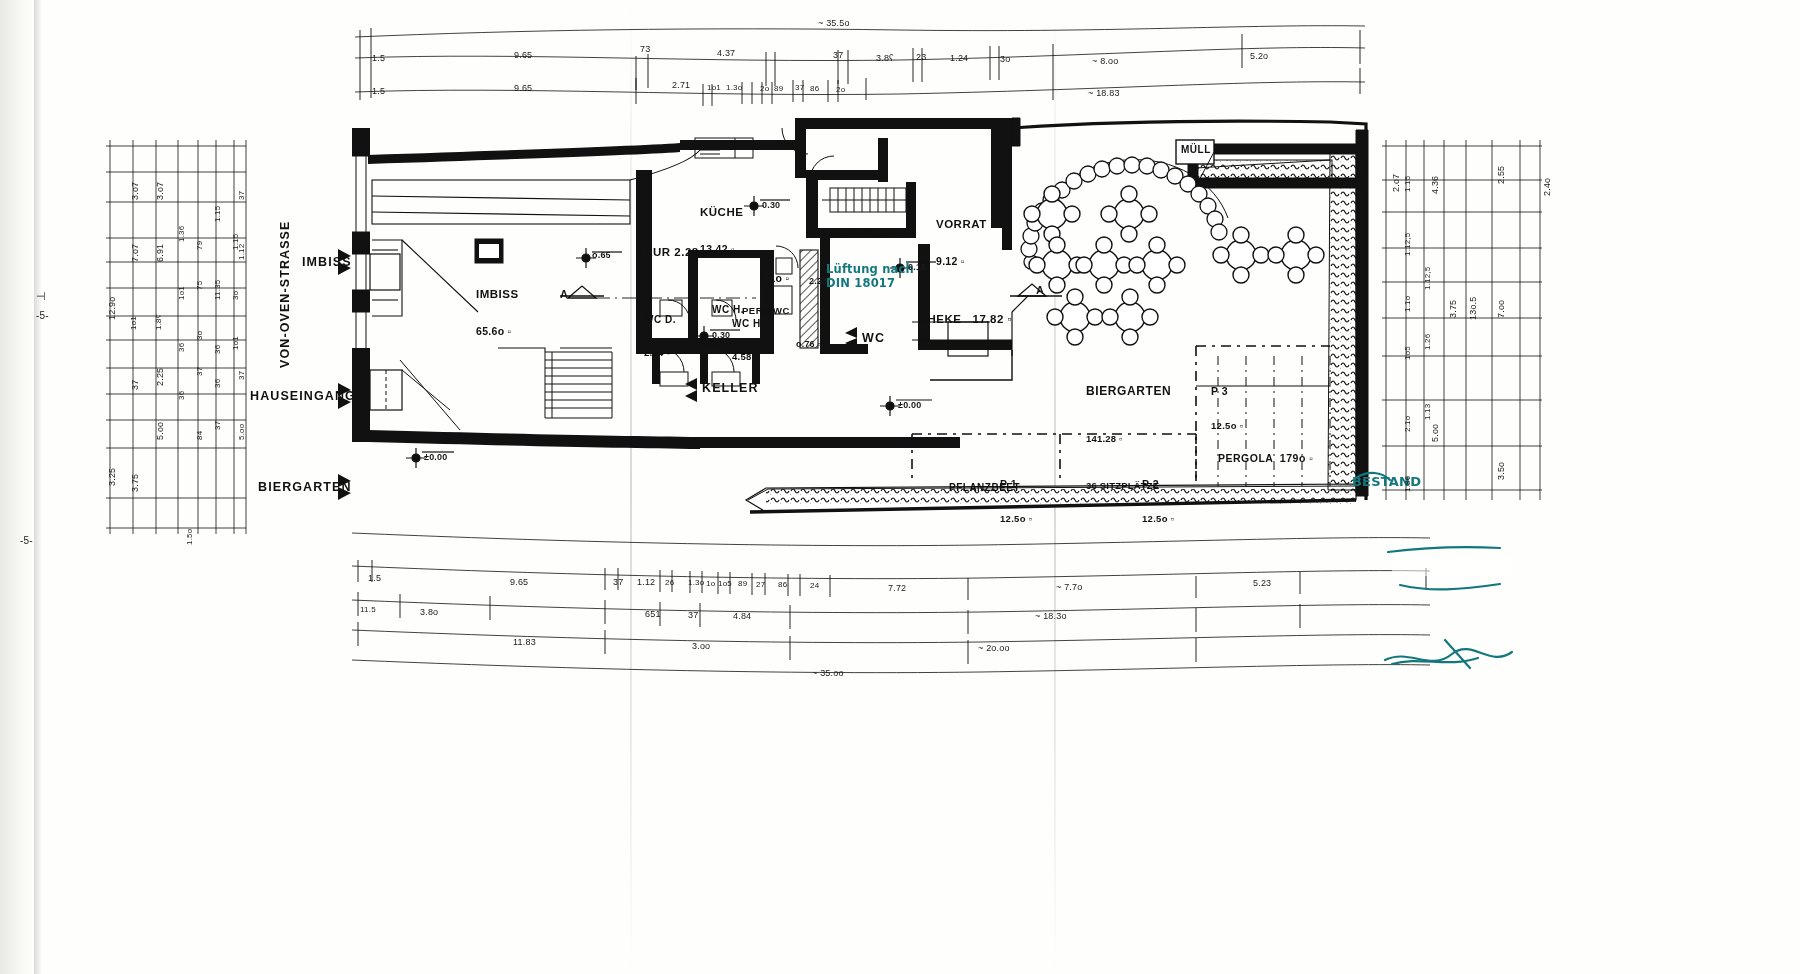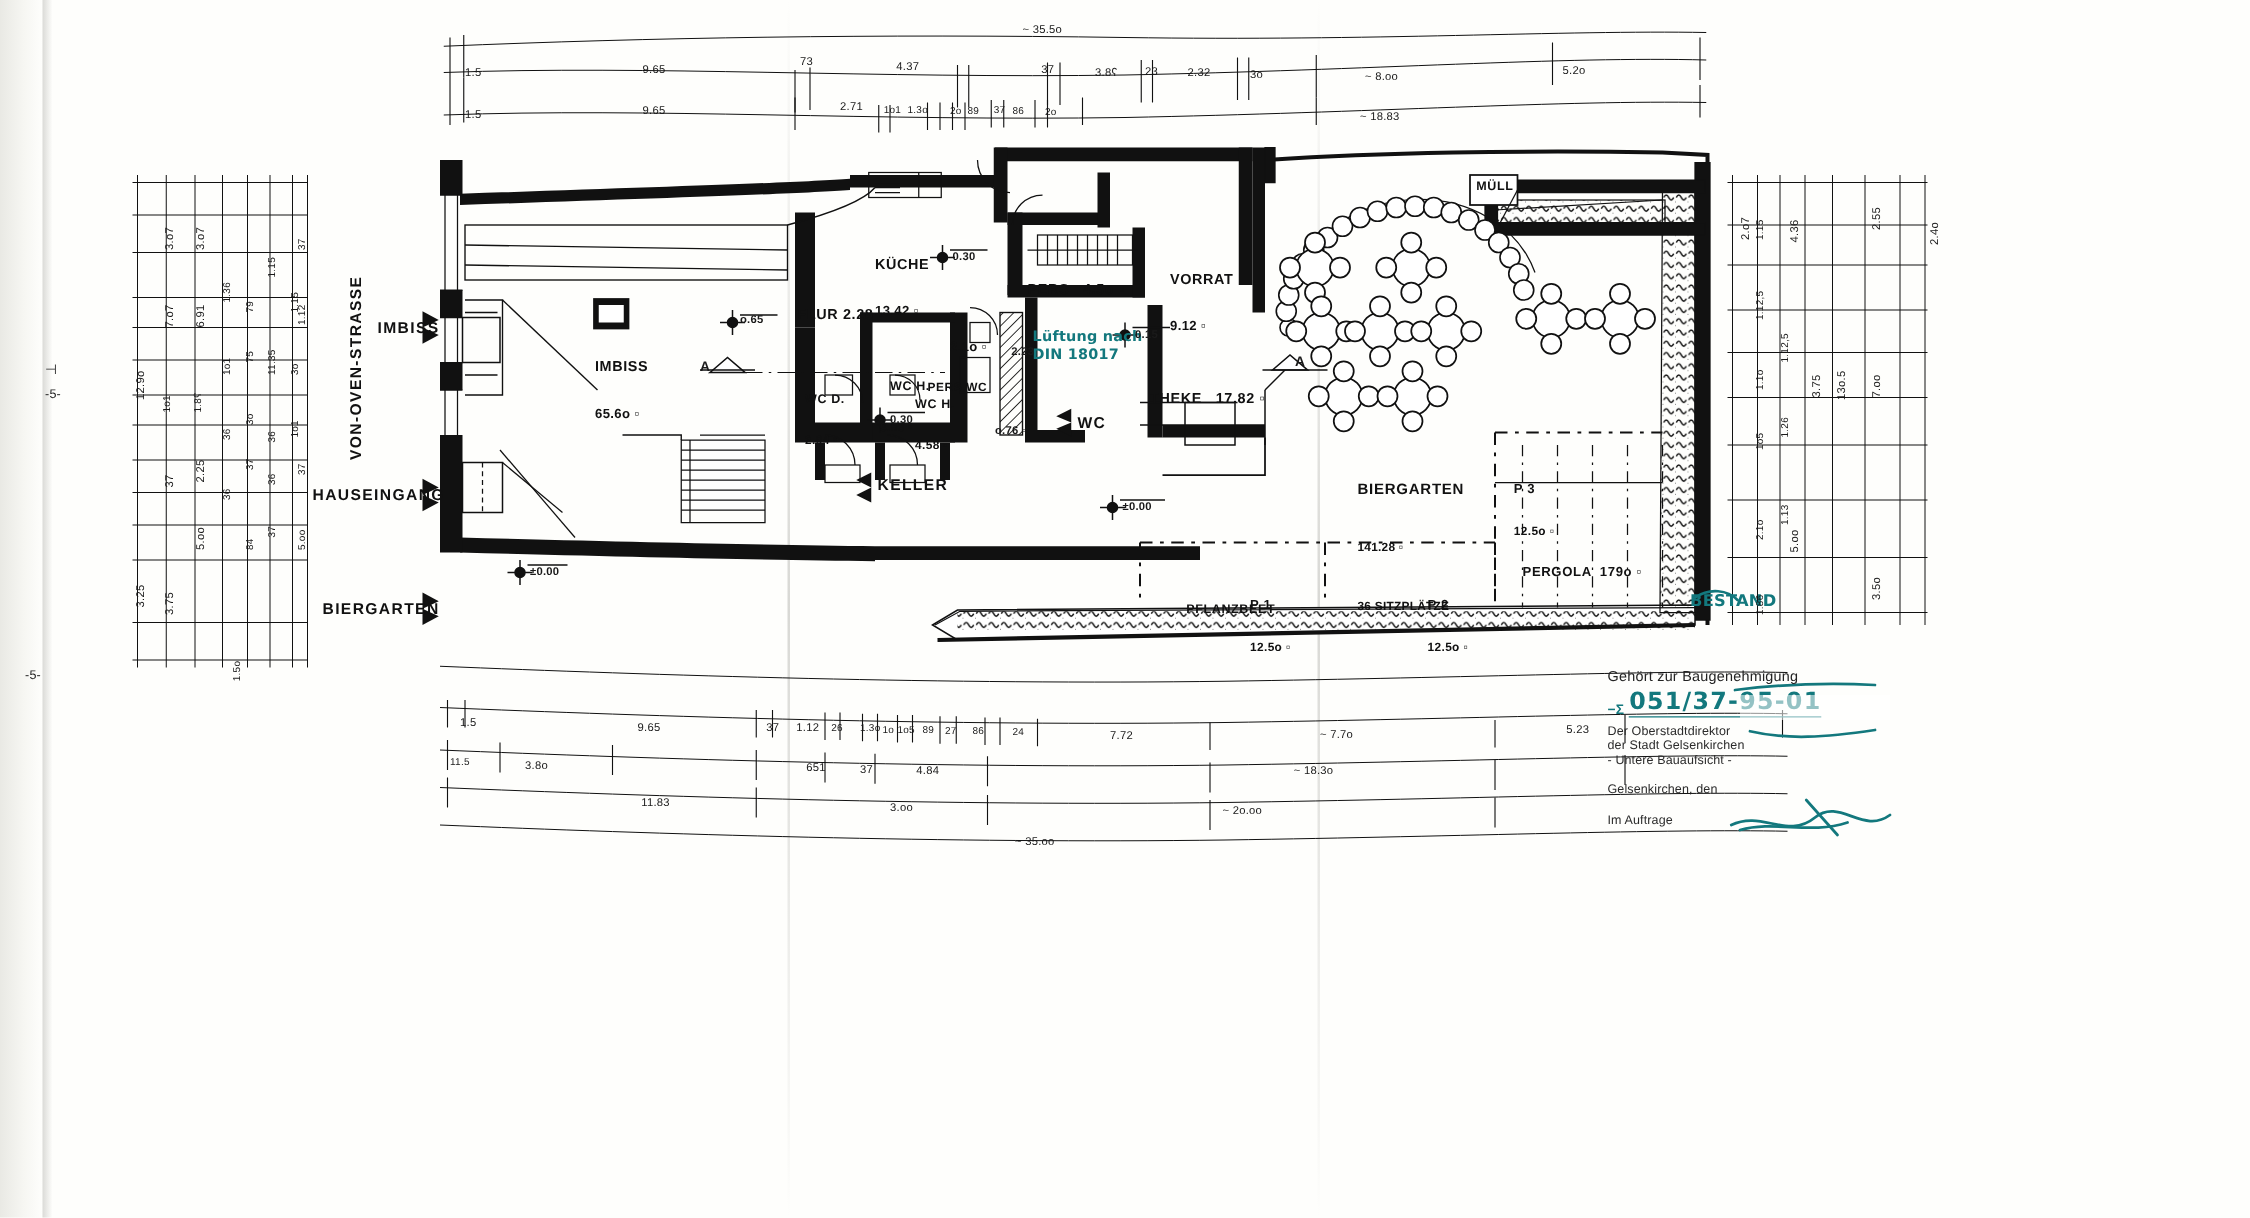--- a/index.html
+++ b/index.html
@@ -610,21 +610,21 @@
 
   <div class="lbl dim" style="left:818px;top:18px;">~ 35.5o</div>
 
   <div class="lbl dim" style="left:372px;top:53px;">1.5</div>
   <div class="lbl dim" style="left:514px;top:50px;">9.65</div>
   <div class="lbl dim" style="left:640px;top:44px;">73</div>
   <div class="lbl dim" style="left:717px;top:48px;">4.37</div>
   <div class="lbl dim" style="left:833px;top:50px;">37</div>
   <div class="lbl dim" style="left:876px;top:53px;">3.8ʕ</div>
   <div class="lbl dim" style="left:916px;top:52px;">23</div>
-  <div class="lbl dim" style="left:950px;top:53px;">2.32</div>
+  <div class="lbl dim" style="left:950px;top:53px;">1.24</div>
   <div class="lbl dim" style="left:1000px;top:54px;">3o</div>
   <div class="lbl dim" style="left:1092px;top:56px;">~ 8.oo</div>
   <div class="lbl dim" style="left:1250px;top:51px;">5.2o</div>
 
   <div class="lbl dim" style="left:372px;top:86px;">1.5</div>
   <div class="lbl dim" style="left:514px;top:83px;">9.65</div>
   <div class="lbl dim" style="left:672px;top:80px;">2.71</div>
   <div class="lbl dim-s" style="left:707px;top:84px;">1o1</div>
   <div class="lbl dim-s" style="left:726px;top:84px;">1.3o</div>
   <div class="lbl dim-s" style="left:760px;top:85px;">2o</div>
@@ -651,21 +651,21 @@
   <div class="lbl dim" style="left:1253px;top:578px;">5.23</div>
 
   <div class="lbl dim-s" style="left:360px;top:606px;">11.5</div>
   <div class="lbl dim" style="left:420px;top:607px;">3.8o</div>
   <div class="lbl dim" style="left:645px;top:609px;text-align:right;">651</div>
   <div class="lbl dim" style="left:688px;top:610px;">37</div>
   <div class="lbl dim" style="left:733px;top:611px;">4.84</div>
   <div class="lbl dim" style="left:1035px;top:611px;">~ 18.3o</div>
 
   <div class="lbl dim" style="left:513px;top:637px;">11.83</div>
-  <div class="lbl dim" style="left:712px;top:641px;">3.oo</div>
+  <div class="lbl dim" style="left:692px;top:641px;">3.oo</div>
   <div class="lbl dim" style="left:978px;top:643px;">~ 2o.oo</div>
 
   <div class="lbl dim" style="left:812px;top:668px;">~ 35.oo</div>
 
   <div class="lbl dim" style="left:107px;top:320px;transform:rotate(-90deg);transform-origin:0 0;">12.9o</div>
   <div class="lbl dim" style="left:107px;top:486px;transform:rotate(-90deg);transform-origin:0 0;">3.25</div>
   <div class="lbl dim" style="left:130px;top:262px;transform:rotate(-90deg);transform-origin:0 0;">7.o7</div>
   <div class="lbl dim" style="left:130px;top:200px;transform:rotate(-90deg);transform-origin:0 0;">3.o7</div>
   <div class="lbl dim" style="left:130px;top:390px;transform:rotate(-90deg);transform-origin:0 0;">37</div>
   <div class="lbl dim" style="left:130px;top:492px;transform:rotate(-90deg);transform-origin:0 0;">3.75</div>
@@ -716,31 +716,19 @@
   <div class="lbl dim-s" style="left:1404px;top:256px;transform:rotate(-90deg);transform-origin:0 0;">1.12,5</div>
   <div class="lbl dim-s" style="left:1404px;top:312px;transform:rotate(-90deg);transform-origin:0 0;">1.1o</div>
   <div class="lbl dim-s" style="left:1404px;top:360px;transform:rotate(-90deg);transform-origin:0 0;">1o5</div>
   <div class="lbl dim-s" style="left:1404px;top:432px;transform:rotate(-90deg);transform-origin:0 0;">2.1o</div>
   <div class="lbl dim-s" style="left:1404px;top:492px;transform:rotate(-90deg);transform-origin:0 0;">1.86</div>
   <div class="lbl dim-s" style="left:1424px;top:290px;transform:rotate(-90deg);transform-origin:0 0;">1.12,5</div>
   <div class="lbl dim-s" style="left:1424px;top:350px;transform:rotate(-90deg);transform-origin:0 0;">1.26</div>
   <div class="lbl dim-s" style="left:1424px;top:420px;transform:rotate(-90deg);transform-origin:0 0;">1.13</div>
   <div class="lbl dim" style="left:1542px;top:196px;transform:rotate(-90deg);transform-origin:0 0;">2.4o</div>
 
-  <div style="position:absolute;left:1286px;top:536px;width:250px;">
-    <div class="lbl stampline" style="position:static;font-size:11.5px;color:#222;letter-spacing:.2px">Gehört zur Baugenehmigung</div>
-    <div style="display:flex;align-items:flex-end;gap:4px;margin-top:2px;">
-      <span class="lbl" style="position:static;font-size:11px;font-weight:700;color:#13787d;">−Σ</span>
-      <span class="lbl hand" style="position:static;font-size:19px;letter-spacing:1px;border-bottom:1.6px solid #13787d;padding-bottom:1px;">051/37-95-01</span>
-    </div>
-    <div class="lbl stampline" style="position:static;margin-top:6px;font-size:10px;">Der Oberstadtdirektor</div>
-    <div class="lbl stampline" style="position:static;font-size:10px;">der Stadt Gelsenkirchen</div>
-    <div class="lbl stampline" style="position:static;font-size:10px;">- Untere Bauaufsicht -</div>
-    <div class="lbl stampline" style="position:static;margin-top:12px;font-size:10px;">Gelsenkirchen, den</div>
-    <div class="lbl stampline" style="position:static;margin-top:14px;font-size:10px;">Im Auftrage</div>
-  </div>
 
   <div style="position:absolute;left:1392px;top:556px;width:120px;height:20px;background:rgba(255,255,255,.55);"></div>
 
   <div class="lbl dim" style="left:36px;top:290px;font-size:11px;">⊣</div>
   <div class="lbl dim" style="left:36px;top:310px;font-size:10px;">-5-</div>
   <div class="lbl dim" style="left:20px;top:535px;font-size:10px;">-5-</div>
 </div>
 
 </body></html>

